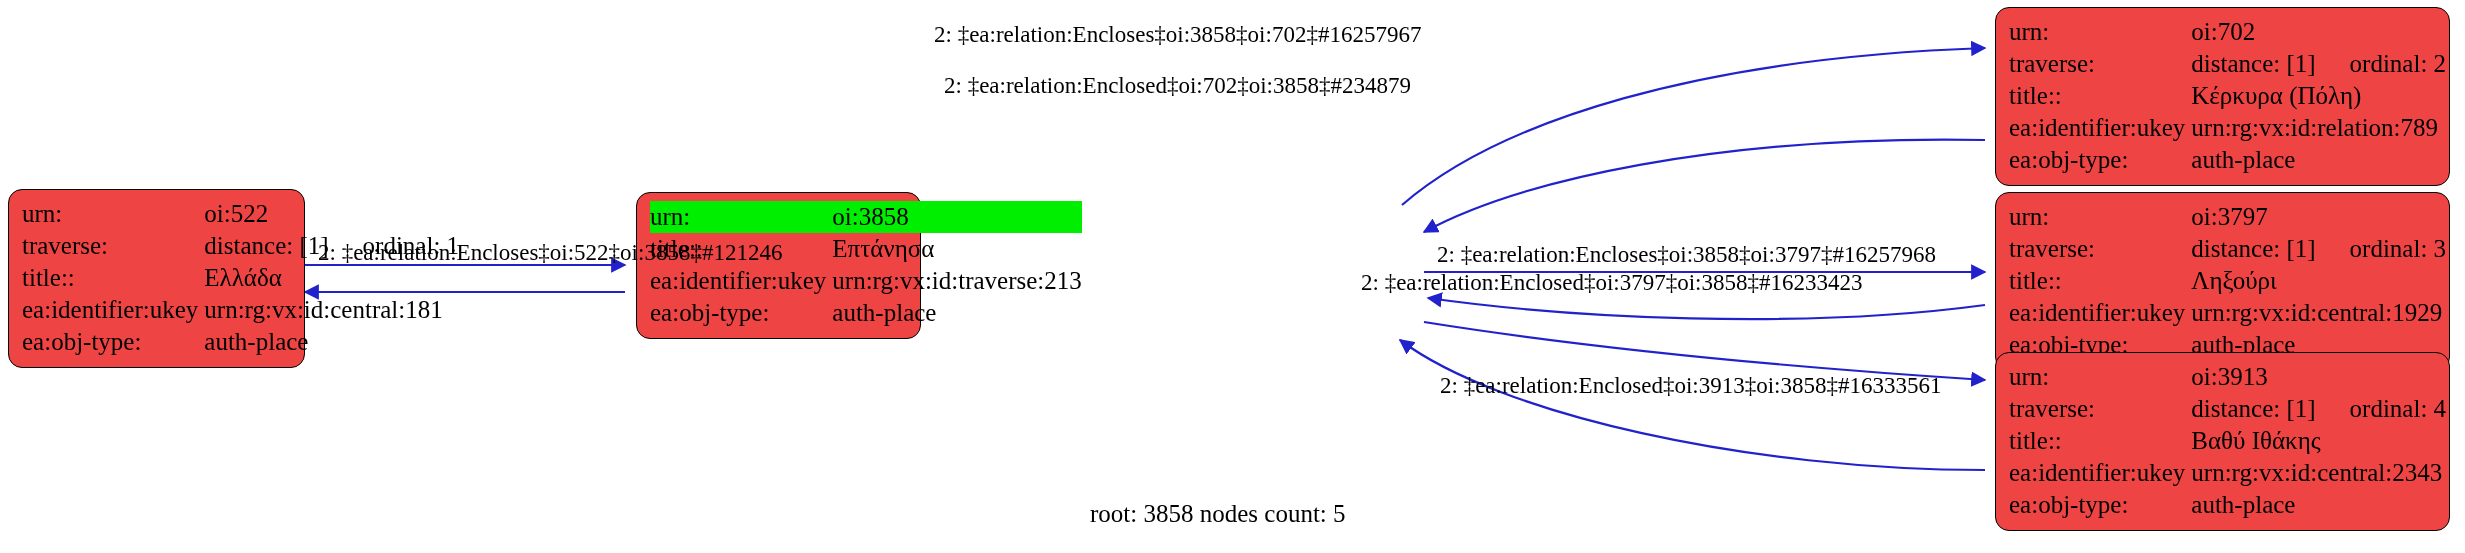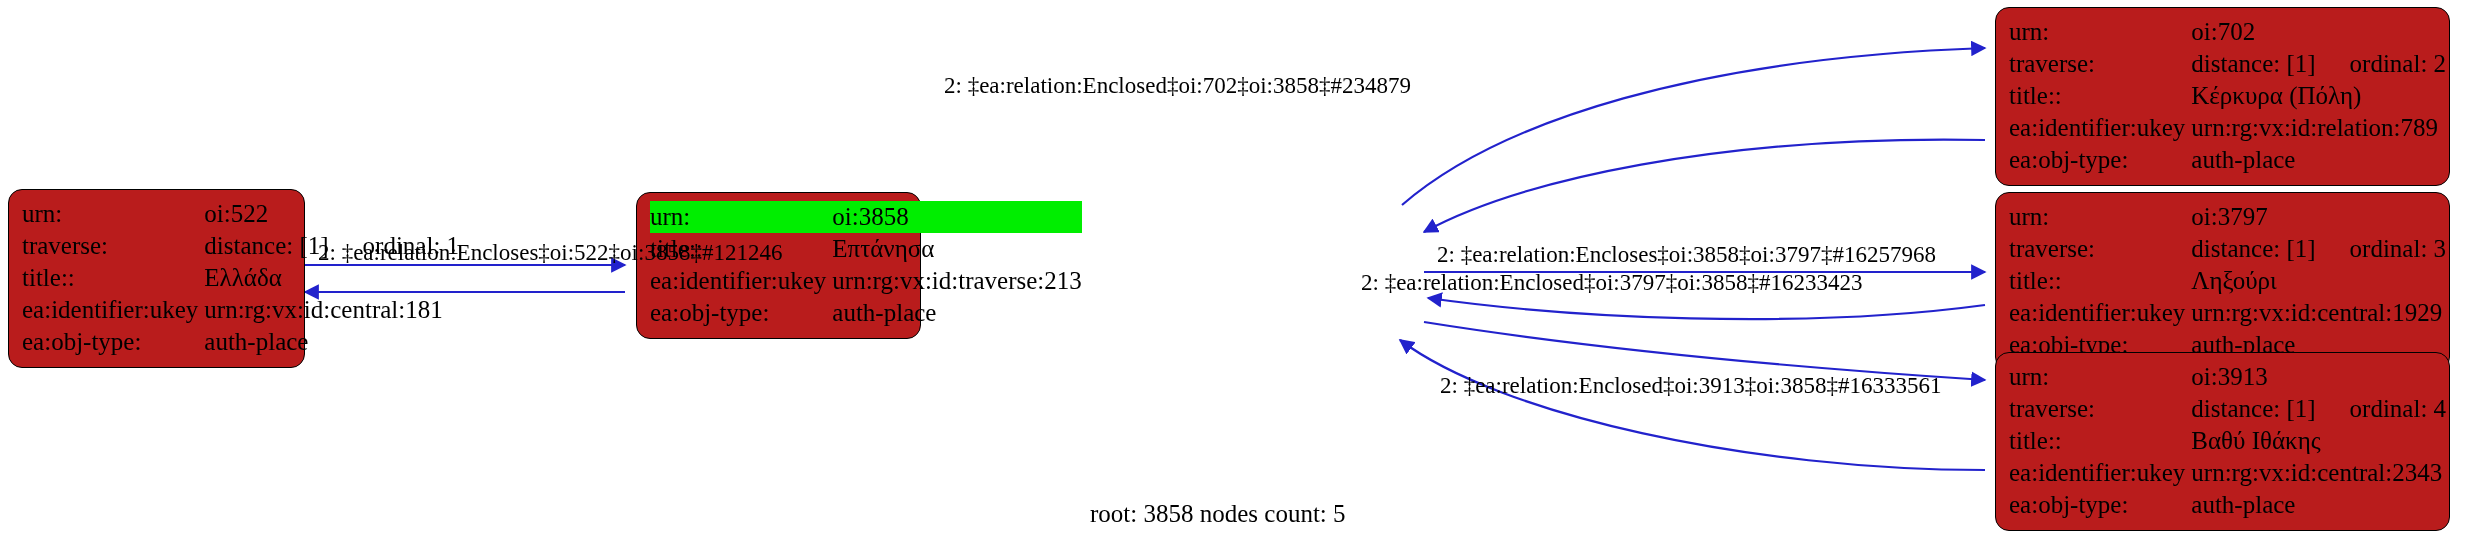--- a/index.html
+++ b/index.html
@@ -21,21 +21,21 @@
     top: 0;
     width: 2465px;
     height: 553px;
     pointer-events: none;
   }
   .node {
     position: absolute;
     box-sizing: border-box;
     border: 1.6px solid #000000;
     border-radius: 14px;
-    background: #b91c1c;
+    background: #ef4444;
     padding: 8px 13px 9px 13px;
     z-index: 3;
   }
   .node table {
     border-collapse: collapse;
     border-spacing: 0;
   }
   .node td {
     padding: 0 0 1px 0;
     font-size: 25px;
@@ -246,20 +246,21 @@
       <tr>
         <td class="key">ea:obj-type:</td>
         <td class="val">auth-place</td>
       </tr>
     </tbody>
       </table>
   </div>
 
   <div class="edge-label" style="left:318px; top:240px;">2: ‡ea:relation:Encloses‡oi:522‡oi:3858‡#121246</div>
 
+  <div class="edge-label" style="left:934px; top:22px;">2: ‡ea:relation:Encloses‡oi:3858‡oi:702‡#16257967</div>
   <div class="edge-label" style="left:944px; top:73px;">2: ‡ea:relation:Enclosed‡oi:702‡oi:3858‡#234879</div>
 
   <div class="edge-label" style="left:1437px; top:242px;text-align:center;">2: ‡ea:relation:Encloses‡oi:3858‡oi:3797‡#16257968</div>
   <div class="edge-label" style="left:1361px; top:270px;">2: ‡ea:relation:Enclosed‡oi:3797‡oi:3858‡#16233423</div>
 
   <div class="edge-label" style="left:1440px; top:373px;">2: ‡ea:relation:Enclosed‡oi:3913‡oi:3858‡#16333561</div>
 
   <div class="caption" style="left:1090px; top:500px;">root: 3858 nodes count: 5</div>
 
 </div>

